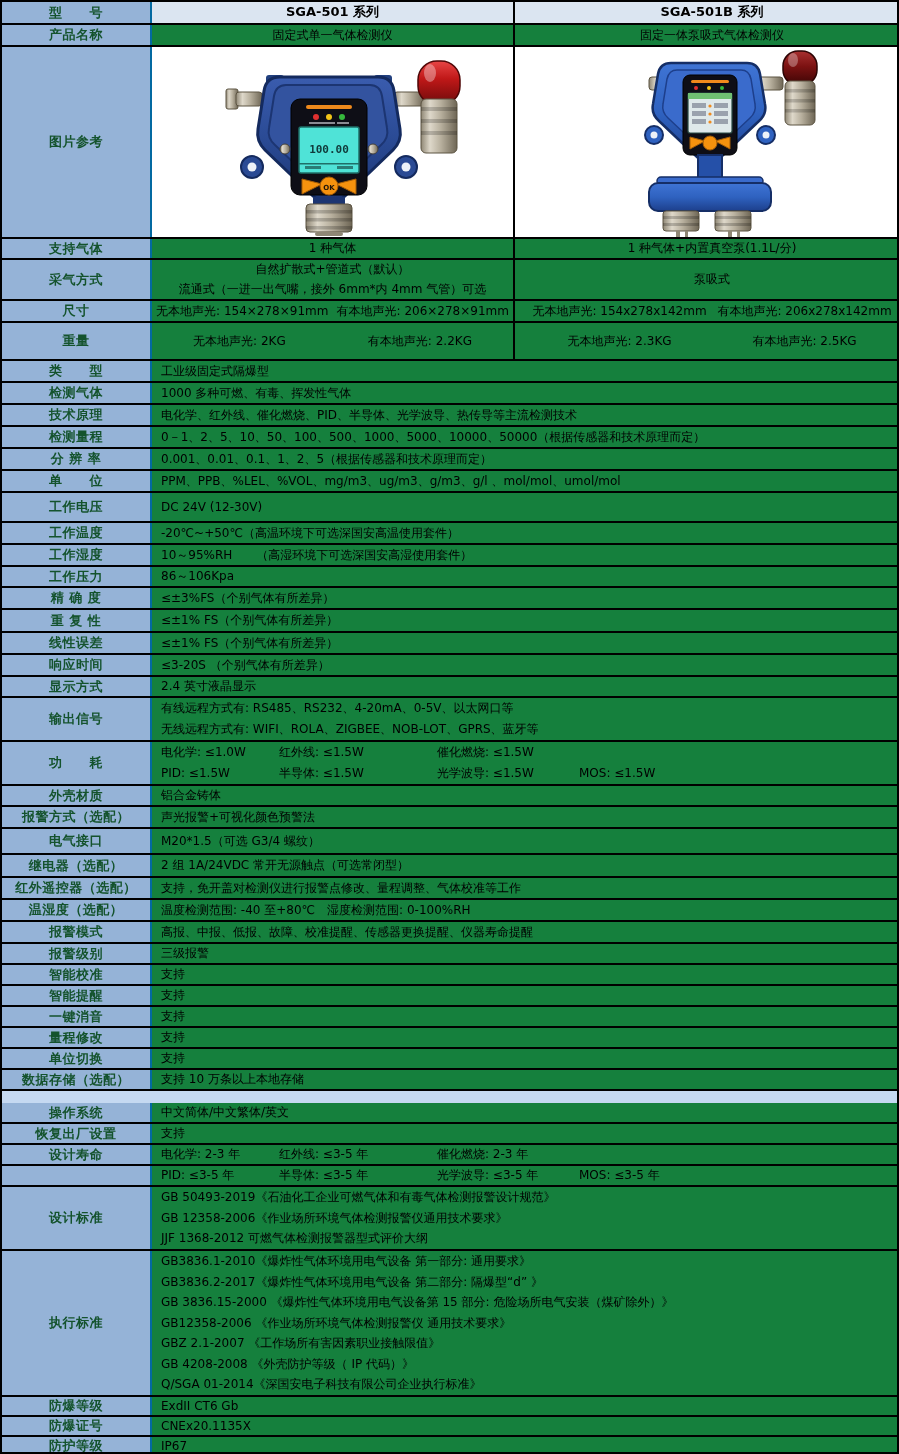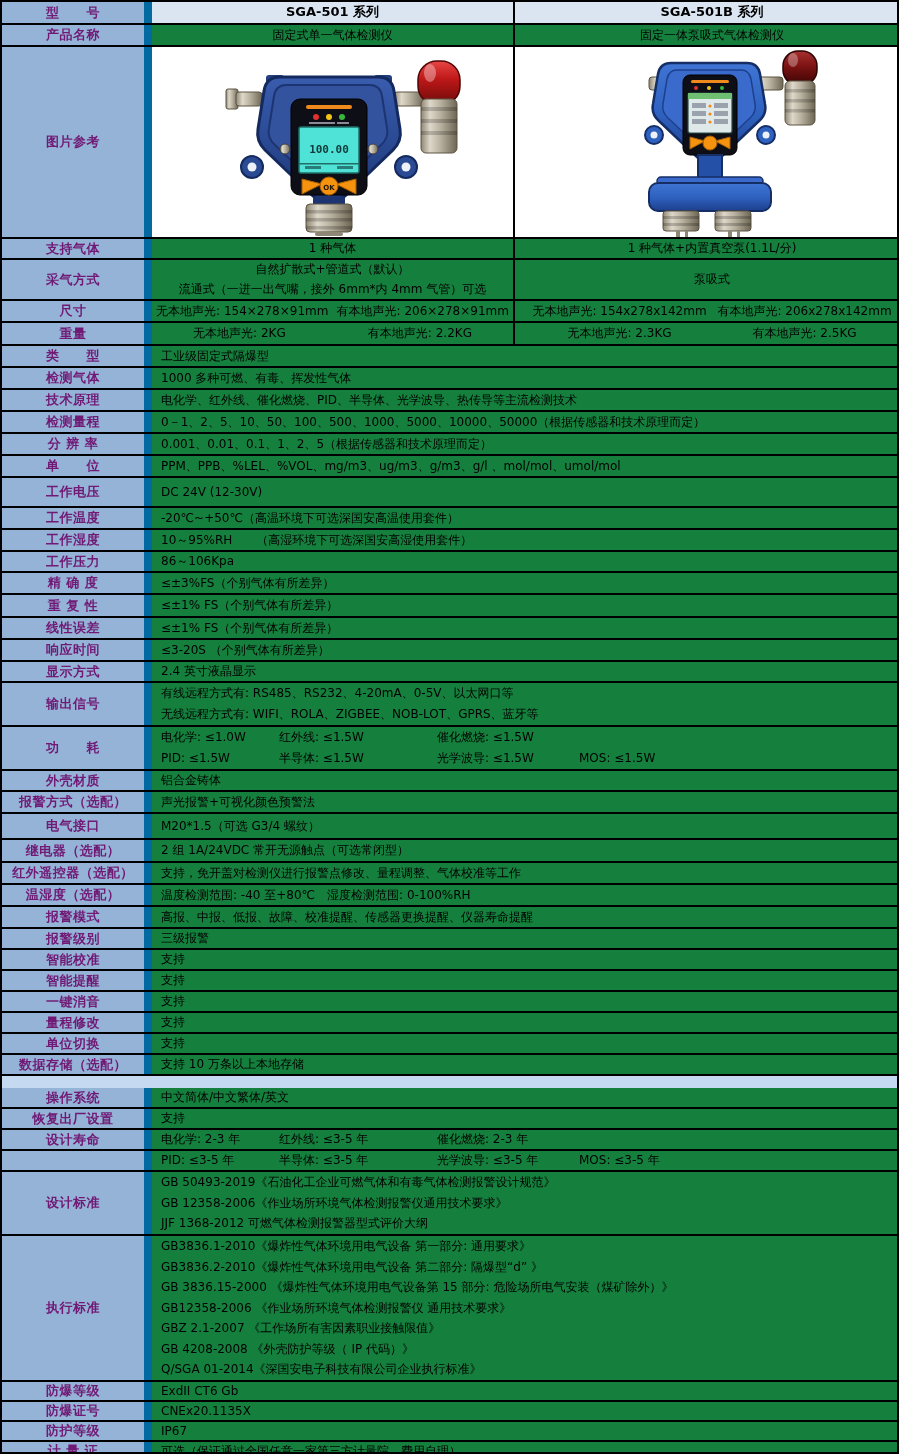--- a/index.html
+++ b/index.html
@@ -5,22 +5,22 @@
   html,body{margin:0;padding:0;background:#000;}
   body{width:899px;height:1454px;overflow:hidden;font-family:"DejaVu Sans",sans-serif;}
   #spec-table{
     width:899px;height:1454px;box-sizing:border-box;
     border:2px solid #000;background:#C5D9F1;
     display:flex;flex-direction:column;overflow:hidden;
   }
   .row{display:flex;flex-shrink:0;box-sizing:border-box;border-bottom:2px solid #000;}
   .row:last-child{border-bottom:none;}
   .label-cell{
-    flex:0 0 150px;width:150px;box-sizing:border-box;border-right:8px solid #0369a1;
-    background:#95B3D7;color:#701a75;font-weight:bold;font-size:13px;
+    flex:0 0 150px;width:150px;box-sizing:border-box;border-right:2px solid #0369a1;
+    background:#95B3D7;color:#14532d;font-weight:bold;font-size:13px;
     display:flex;align-items:center;justify-content:center;white-space:pre;
     overflow:hidden;letter-spacing:0.5px;
   }
   .content-cell{
     box-sizing:border-box;background:#15803d;color:#000;font-size:12px;
     display:flex;flex-direction:column;justify-content:space-around;
     overflow:hidden;
   }
   .split-first{flex:0 0 363px;width:363px;border-right:2px solid #000;}
   .split-second{flex:1 1 auto;padding-left:12px;}
@@ -264,21 +264,21 @@
     </div>
     <div class="row" style="height: 22px;">
       <div class="label-cell">尺寸</div>
       <div class="content-cell split-cell split-first">
         <div class="line pairline"><div class="seg">无本地声光: 154×278×91mm</div><div class="seg">有本地声光: 206×278×91mm</div></div>
       </div>
       <div class="content-cell split-cell split-second">
         <div class="line pairline"><div class="seg">无本地声光: 154x278x142mm</div><div class="seg">有本地声光: 206x278x142mm</div></div>
       </div>
     </div>
-    <div class="row" style="height: 23px;">
+    <div class="row" style="height: 38px;">
       <div class="label-cell">重量</div>
       <div class="content-cell split-cell split-first">
         <div class="line pairline"><div class="seg">无本地声光: 2KG</div><div class="seg">有本地声光: 2.2KG</div></div>
       </div>
       <div class="content-cell split-cell split-second">
         <div class="line pairline"><div class="seg">无本地声光: 2.3KG</div><div class="seg">有本地声光: 2.5KG</div></div>
       </div>
     </div>
     <div class="row" style="height: 22px;">
       <div class="label-cell">类　　型</div>
@@ -497,21 +497,21 @@
       <div class="content-cell full-cell">
         <div class="line">GB 50493-2019《石油化工企业可燃气体和有毒气体检测报警设计规范》</div>
         <div class="line">GB 12358-2006《作业场所环境气体检测报警仪通用技术要求》</div>
         <div class="line">JJF 1368-2012 可燃气体检测报警器型式评价大纲</div>
       </div>
     </div>
     <div class="row" style="height: 146px;">
       <div class="label-cell">执行标准</div>
       <div class="content-cell full-cell">
         <div class="line">GB3836.1-2010《爆炸性气体环境用电气设备 第一部分: 通用要求》</div>
-        <div class="line">GB3836.2-2010《爆炸性气体环境用电气设备 第二部分: 隔爆型“d” 》</div>
+        <div class="line">GB3836.2-2017《爆炸性气体环境用电气设备 第二部分: 隔爆型“d” 》</div>
         <div class="line">GB 3836.15-2000 《爆炸性气体环境用电气设备第 15 部分: 危险场所电气安装（煤矿除外）》</div>
         <div class="line">GB12358-2006 《作业场所环境气体检测报警仪 通用技术要求》</div>
         <div class="line">GBZ 2.1-2007 《工作场所有害因素职业接触限值》</div>
         <div class="line">GB 4208-2008 《外壳防护等级（ IP 代码）》</div>
         <div class="line">Q/SGA 01-2014《深国安电子科技有限公司企业执行标准》</div>
       </div>
     </div>
     <div class="row" style="height: 20px;">
       <div class="label-cell">防爆等级</div>
       <div class="content-cell full-cell">

